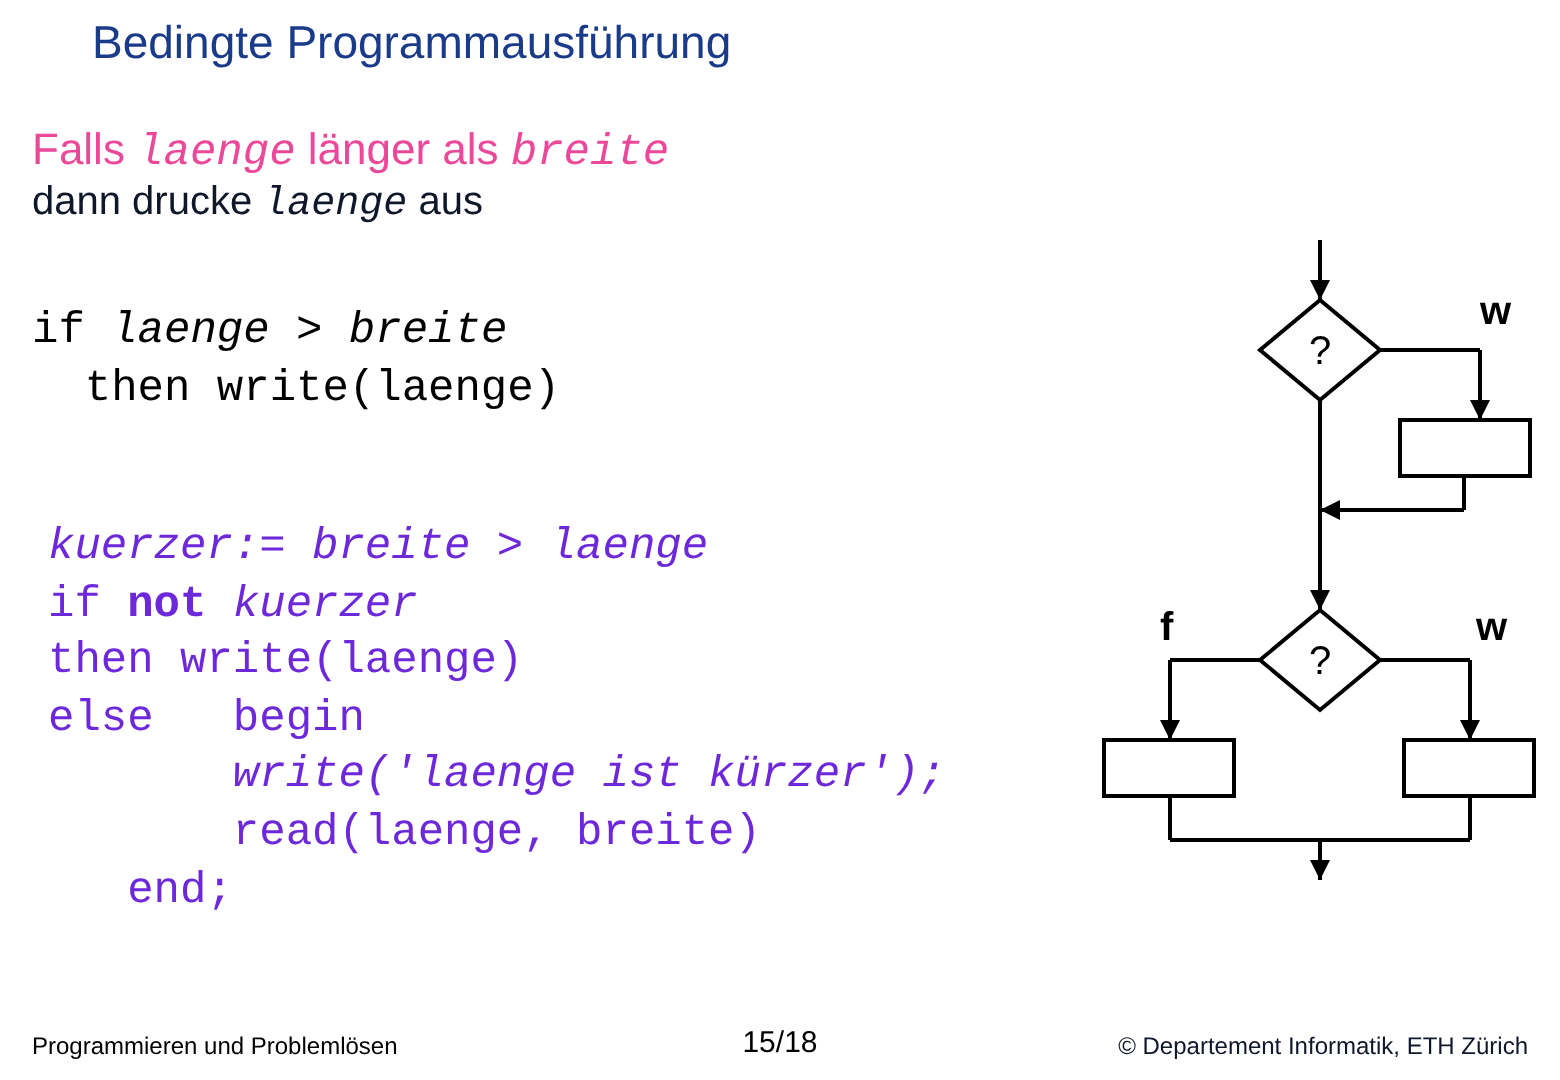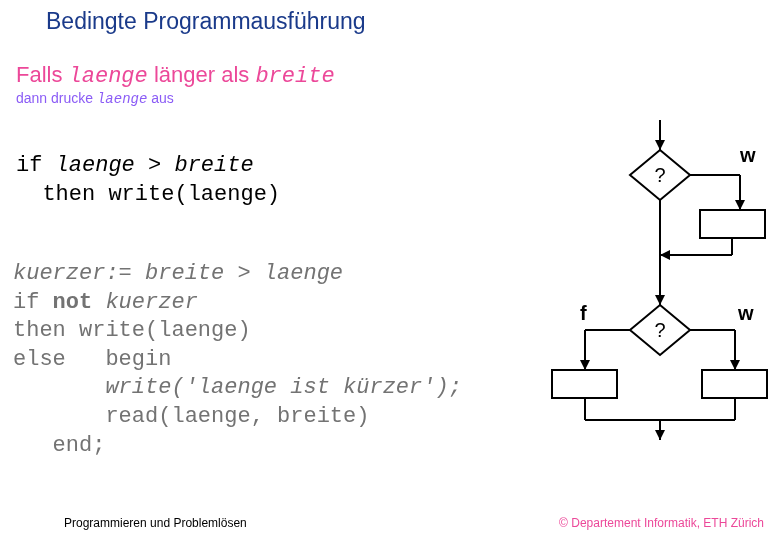--- a/index.html
+++ b/index.html
@@ -28,72 +28,71 @@
     position: absolute;
     left: 16px;
     top: 62px;
     font-size: 22px;
     color: #ec4899;
   }
   .line2 {
     position: absolute;
     left: 16px;
     top: 90px;
-    font-size: 14px;
-    color: #8b5cf6;
+    font-size: 20px;
+    color: #0f172a;
   }
   .mono {
     font-family: "Courier New", monospace;
   }
   .codeblock1 {
     position: absolute;
     left: 16px;
     top: 140px;
     font-family: "Courier New", monospace;
     font-size: 22px;
     color: #000;
     line-height: 1.3;
     white-space: pre;
     margin-top: 12px;
   }
   .codeblock2 {
     position: absolute;
-    left: 13px;
+    left: 24px;
     top: 260px;
     font-family: "Courier New", monospace;
     font-size: 22px;
-    color: #737373;
+    color: #6d28d9;
     line-height: 1.3;
     white-space: pre;
   }
   .ital { font-style: italic; }
   .bold { font-weight: bold; }
   .footer-left {
     position: absolute;
     left: 16px;
     bottom: 10px;
     font-size: 12px;
     color: #000;
-    margin-left: 48px;
   }
   .footer-center {
     position: absolute;
     left: 0;
     right: 0;
     bottom: 10px;
     text-align: center;
     font-size: 15px;
     color: #000;
   }
   .footer-right {
     position: absolute;
     right: 16px;
     bottom: 10px;
     font-size: 12px;
-    color: #ec4899;
+    color: #0f172a;
   }
   .diagram {
     position: absolute;
     right: 10px;
     top: 120px;
     width: 230px;
     height: 320px;
   }
 </style>
 </head>
@@ -164,15 +163,16 @@
     <rect x="162" y="250" width="65" height="28" fill="none" stroke="#000" stroke-width="2"></rect>
 
     <line x1="45" y1="278" x2="45" y2="300" stroke="#000" stroke-width="2"></line>
     <line x1="195" y1="278" x2="195" y2="300" stroke="#000" stroke-width="2"></line>
     <line x1="45" y1="300" x2="195" y2="300" stroke="#000" stroke-width="2"></line>
     <line x1="120" y1="300" x2="120" y2="320" stroke="#000" stroke-width="2"></line>
     <polygon points="120,320 115,310 125,310" fill="#000"></polygon>
   </svg>
 
   <div class="footer-left">Programmieren und Problemlösen</div>
+  <div class="footer-center">15/18</div>
   <div class="footer-right">© Departement Informatik, ETH Zürich</div>
 
 </div>
 
 </body></html>

